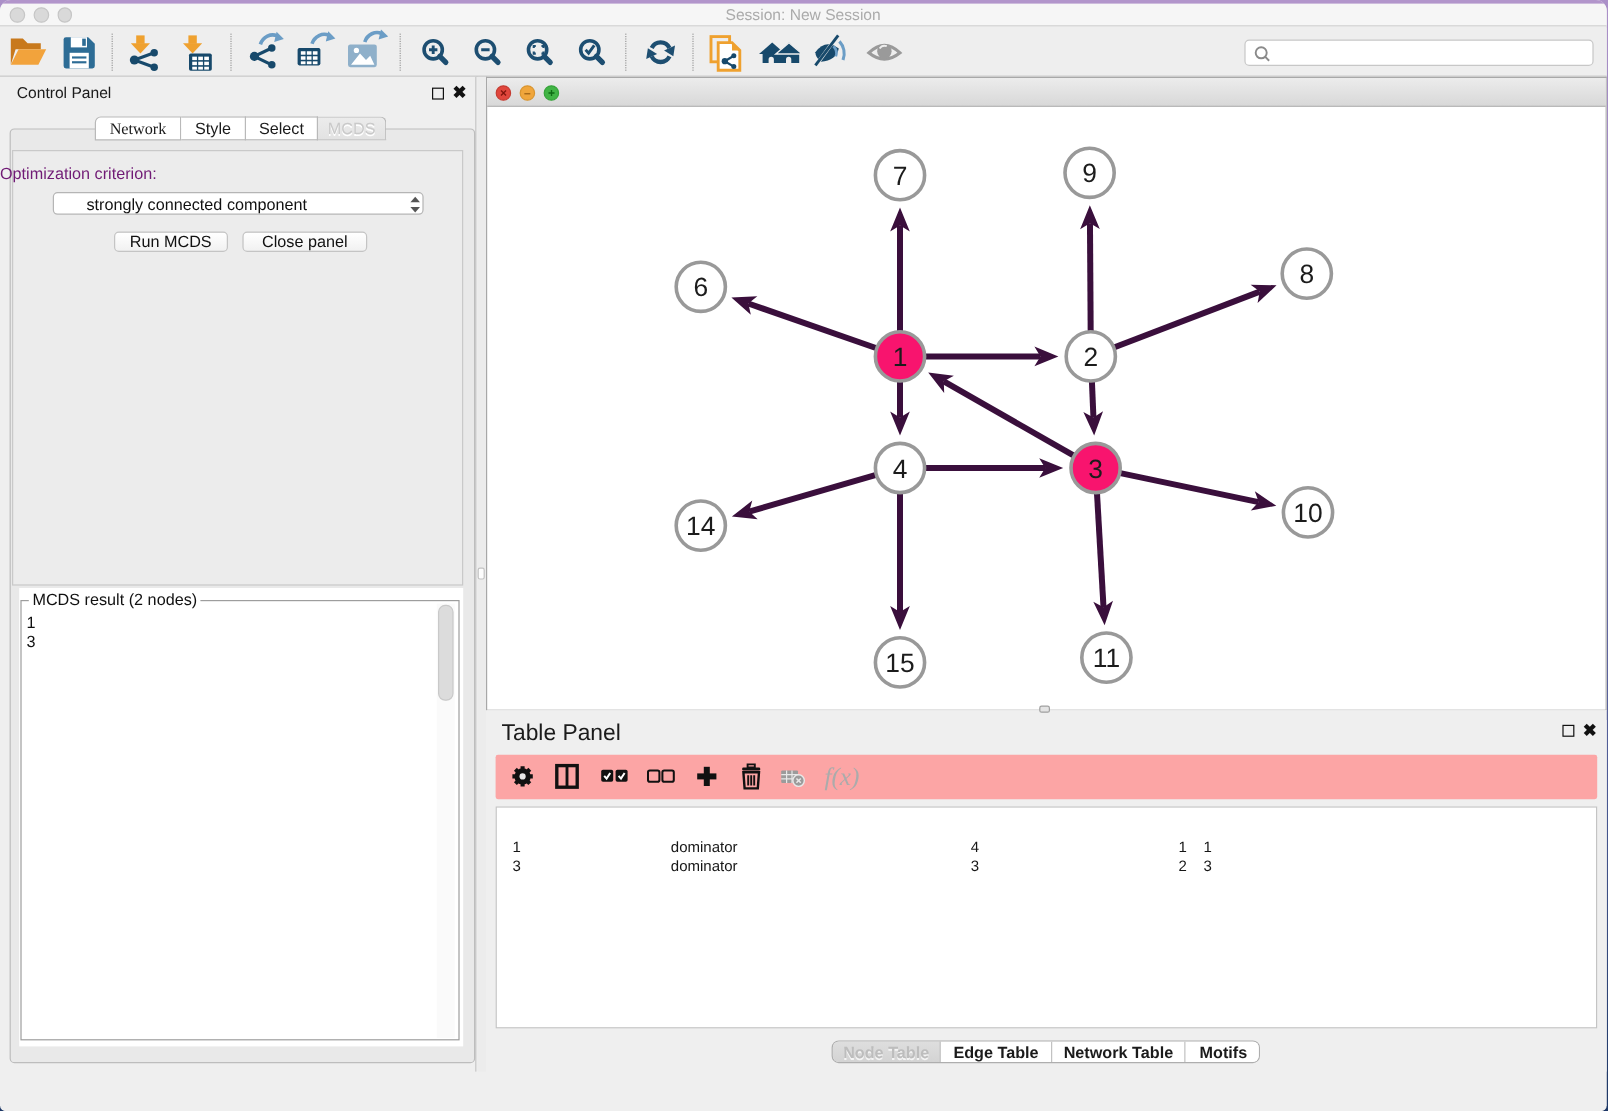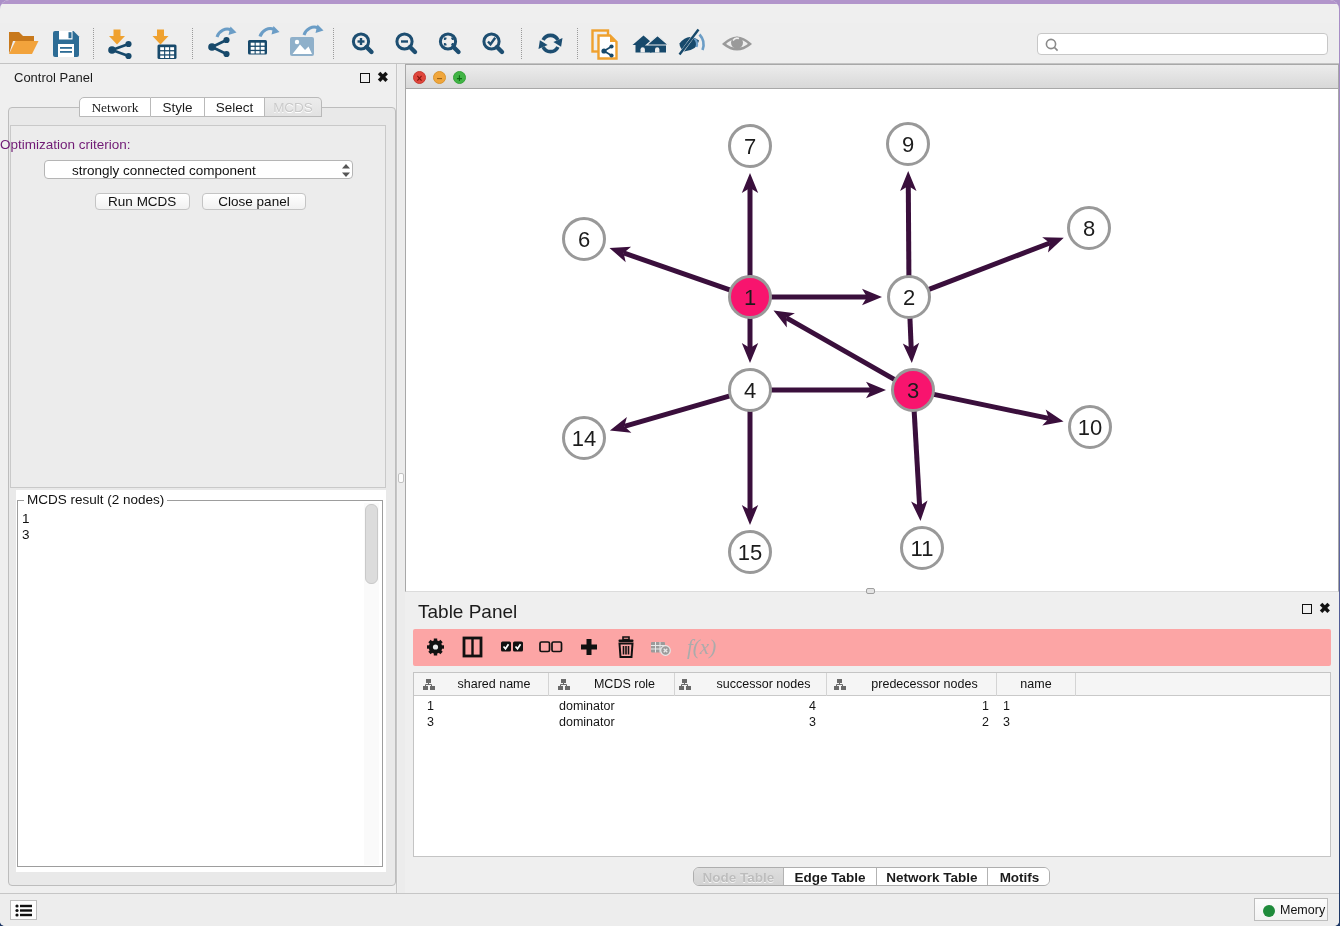--- a/index.html
+++ b/index.html
@@ -35,20 +35,26 @@
 #ttable{position:absolute;left:8px;top:72px;width:918px;height:185px;background:#fff;border:1px solid #c4c4c4;}
 #thead{position:absolute;left:0;top:0;width:100%;height:23px;background:#f5f5f5;border-bottom:1px solid #c9c9c9;}
 .hcol{position:absolute;top:0;height:23px;border-right:1px solid #d4d4d4;font-size:12.5px;color:#111;text-align:center;line-height:23px;}
 .cell{position:absolute;font-size:12.5px;color:#161616;height:16px;line-height:16px;}
 .seg{position:absolute;top:0;height:19px;background:#fff;font-size:13.5px;font-weight:bold;color:#1b1b1b;text-align:center;line-height:19px;border-right:1px solid #b3b3b3;}
 #statusbar{position:absolute;left:0;top:893px;width:100%;height:33px;background:#ededed;border-top:1px solid #c6c6c6;}
 </style></head>
 <body>
 <div id="win">
   <div id="purptop"></div>
+  <div id="titlebar">
+    <div class="tl" style="left:8px;"></div>
+    <div class="tl" style="left:28px;"></div>
+    <div class="tl" style="left:47.5px;"></div>
+    <div id="title">Session: New Session</div>
+  </div>
   <div id="toolbar">
     <div class="tsep" style="left:93px;"></div>
     <div class="tsep" style="left:192px;"></div>
     <div class="tsep" style="left:333px;"></div>
     <div class="tsep" style="left:521px;"></div>
     <div class="tsep" style="left:577px;"></div>
     <svg class="abs" style="left:0;top:0;" width="1036" height="41" viewBox="0 0 1036 41">
 
       <path d="M9,31 V9 h10 l4,4 h11 v5 H13 z" fill="#c8791c"></path>
       <path d="M9,31 L15.5,18 H38.5 L32,31 z" fill="#f2a33c"></path>
@@ -329,69 +335,31 @@
           <line x1="242.5" y1="13" x2="242.5" y2="23.5"></line>
           <line x1="247" y1="13" x2="247" y2="23.5"></line>
         </g>
         <circle cx="252.5" cy="21.5" r="4.8" fill="#9b9b9b" stroke="#e8e8e8" stroke-width="1.2"></circle>
         <path d="M250.7,19.7 l3.6,3.6 M254.3,19.7 l-3.6,3.6" stroke="#e8e8e8" stroke-width="1.3"></path>
 
         <text x="274" y="25" font-family="Liberation Serif,serif" font-style="italic" font-size="21" fill="#ababab">f(x)</text>
       </svg>
     </div>
     <div id="ttable">
-      <div id="thead">
-        <div class="hcol" style="left:0;width:135px;padding-left:26px;">shared name</div>
-        <div class="hcol" style="left:135px;width:126px;padding-left:26px;">MCDS role</div>
-        <div class="hcol" style="left:261px;width:152px;padding-left:26px;">successor nodes</div>
-        <div class="hcol" style="left:413px;width:170px;padding-left:26px;">predecessor nodes</div>
-        <div class="hcol" style="left:583px;width:79px;">name</div>
-        <svg class="abs" style="left:0;top:0;" width="600" height="23" viewBox="0 0 600 23">
-          <g fill="#6a6a6a">
-            <g id="hi1">
-                <rect x="12" y="6" width="5" height="4"></rect>
-                <rect x="9" y="13" width="5" height="4"></rect>
-                <rect x="16" y="13" width="5" height="4"></rect>
-                <path d="M14.5,10 v2 M11.5,13 v-1.5 h6 v1.5" stroke="#6a6a6a" stroke-width="1" fill="none"></path>
-              </g>
-            <use href="#hi1" x="135"></use>
-            <use href="#hi1" x="256"></use>
-            <use href="#hi1" x="411"></use>
-          </g>
-        </svg>
-      </div>
       <div class="cell" style="left:13px;top:25px;">1</div>
       <div class="cell" style="left:145px;top:25px;">dominator</div>
       <div class="cell" style="left:261px;top:25px;width:141px;text-align:right;">4</div>
       <div class="cell" style="left:413px;top:25px;width:162px;text-align:right;">1</div>
       <div class="cell" style="left:589px;top:25px;">1</div>
       <div class="cell" style="left:13px;top:41px;">3</div>
       <div class="cell" style="left:145px;top:41px;">dominator</div>
       <div class="cell" style="left:261px;top:41px;width:141px;text-align:right;">3</div>
       <div class="cell" style="left:413px;top:41px;width:162px;text-align:right;">2</div>
       <div class="cell" style="left:589px;top:41px;">3</div>
     </div>
     <div class="abs" style="left:288px;top:267px;width:357px;height:19px;border:1px solid #aeaeae;border-radius:6px;overflow:hidden;">
       <div class="seg" style="left:0;width:90px;background:linear-gradient(#dedede,#d2d2d2);color:#bdbdbd;text-shadow:0 1px 0 #f5f5f5;">Node Table</div>
       <div class="seg" style="left:90px;width:93px;">Edge Table</div>
       <div class="seg" style="left:183px;width:111px;">Network Table</div>
       <div class="seg" style="left:294px;width:63px;border-right:none;">Motifs</div>
     </div>
   </div>
-  <div id="statusbar">
-    <div class="abs" style="left:10px;top:6px;width:27px;height:20px;background:#fdfdfd;border:1px solid #bdbdbd;">
-        <svg class="abs" style="left:4px;top:3px;" width="18" height="13" viewBox="0 0 18 13">
-          <g fill="#111">
-            <circle cx="2" cy="2" r="1.6"></circle>
-            <circle cx="2" cy="6.5" r="1.6"></circle>
-            <circle cx="2" cy="11" r="1.6"></circle>
-            <rect x="5" y="0.8" width="12" height="2.4"></rect>
-            <rect x="5" y="5.3" width="12" height="2.4"></rect>
-            <rect x="5" y="9.8" width="12" height="2.4"></rect>
-          </g>
-        </svg>
-      </div>
-    <div class="abs" style="left:1254px;top:4px;width:74px;height:23px;background:linear-gradient(#fcfcfc,#f3f3f3);border:1px solid #bdbdbd;">
-      <div class="abs" style="left:8px;top:5.5px;width:12px;height:12px;border-radius:50%;background:#1f8b3b;"></div>
-      <div class="abs" style="left:25px;top:4px;font-size:12.5px;color:#111;">Memory</div>
-    </div>
-  </div>
 </div>
 
 </body></html>

